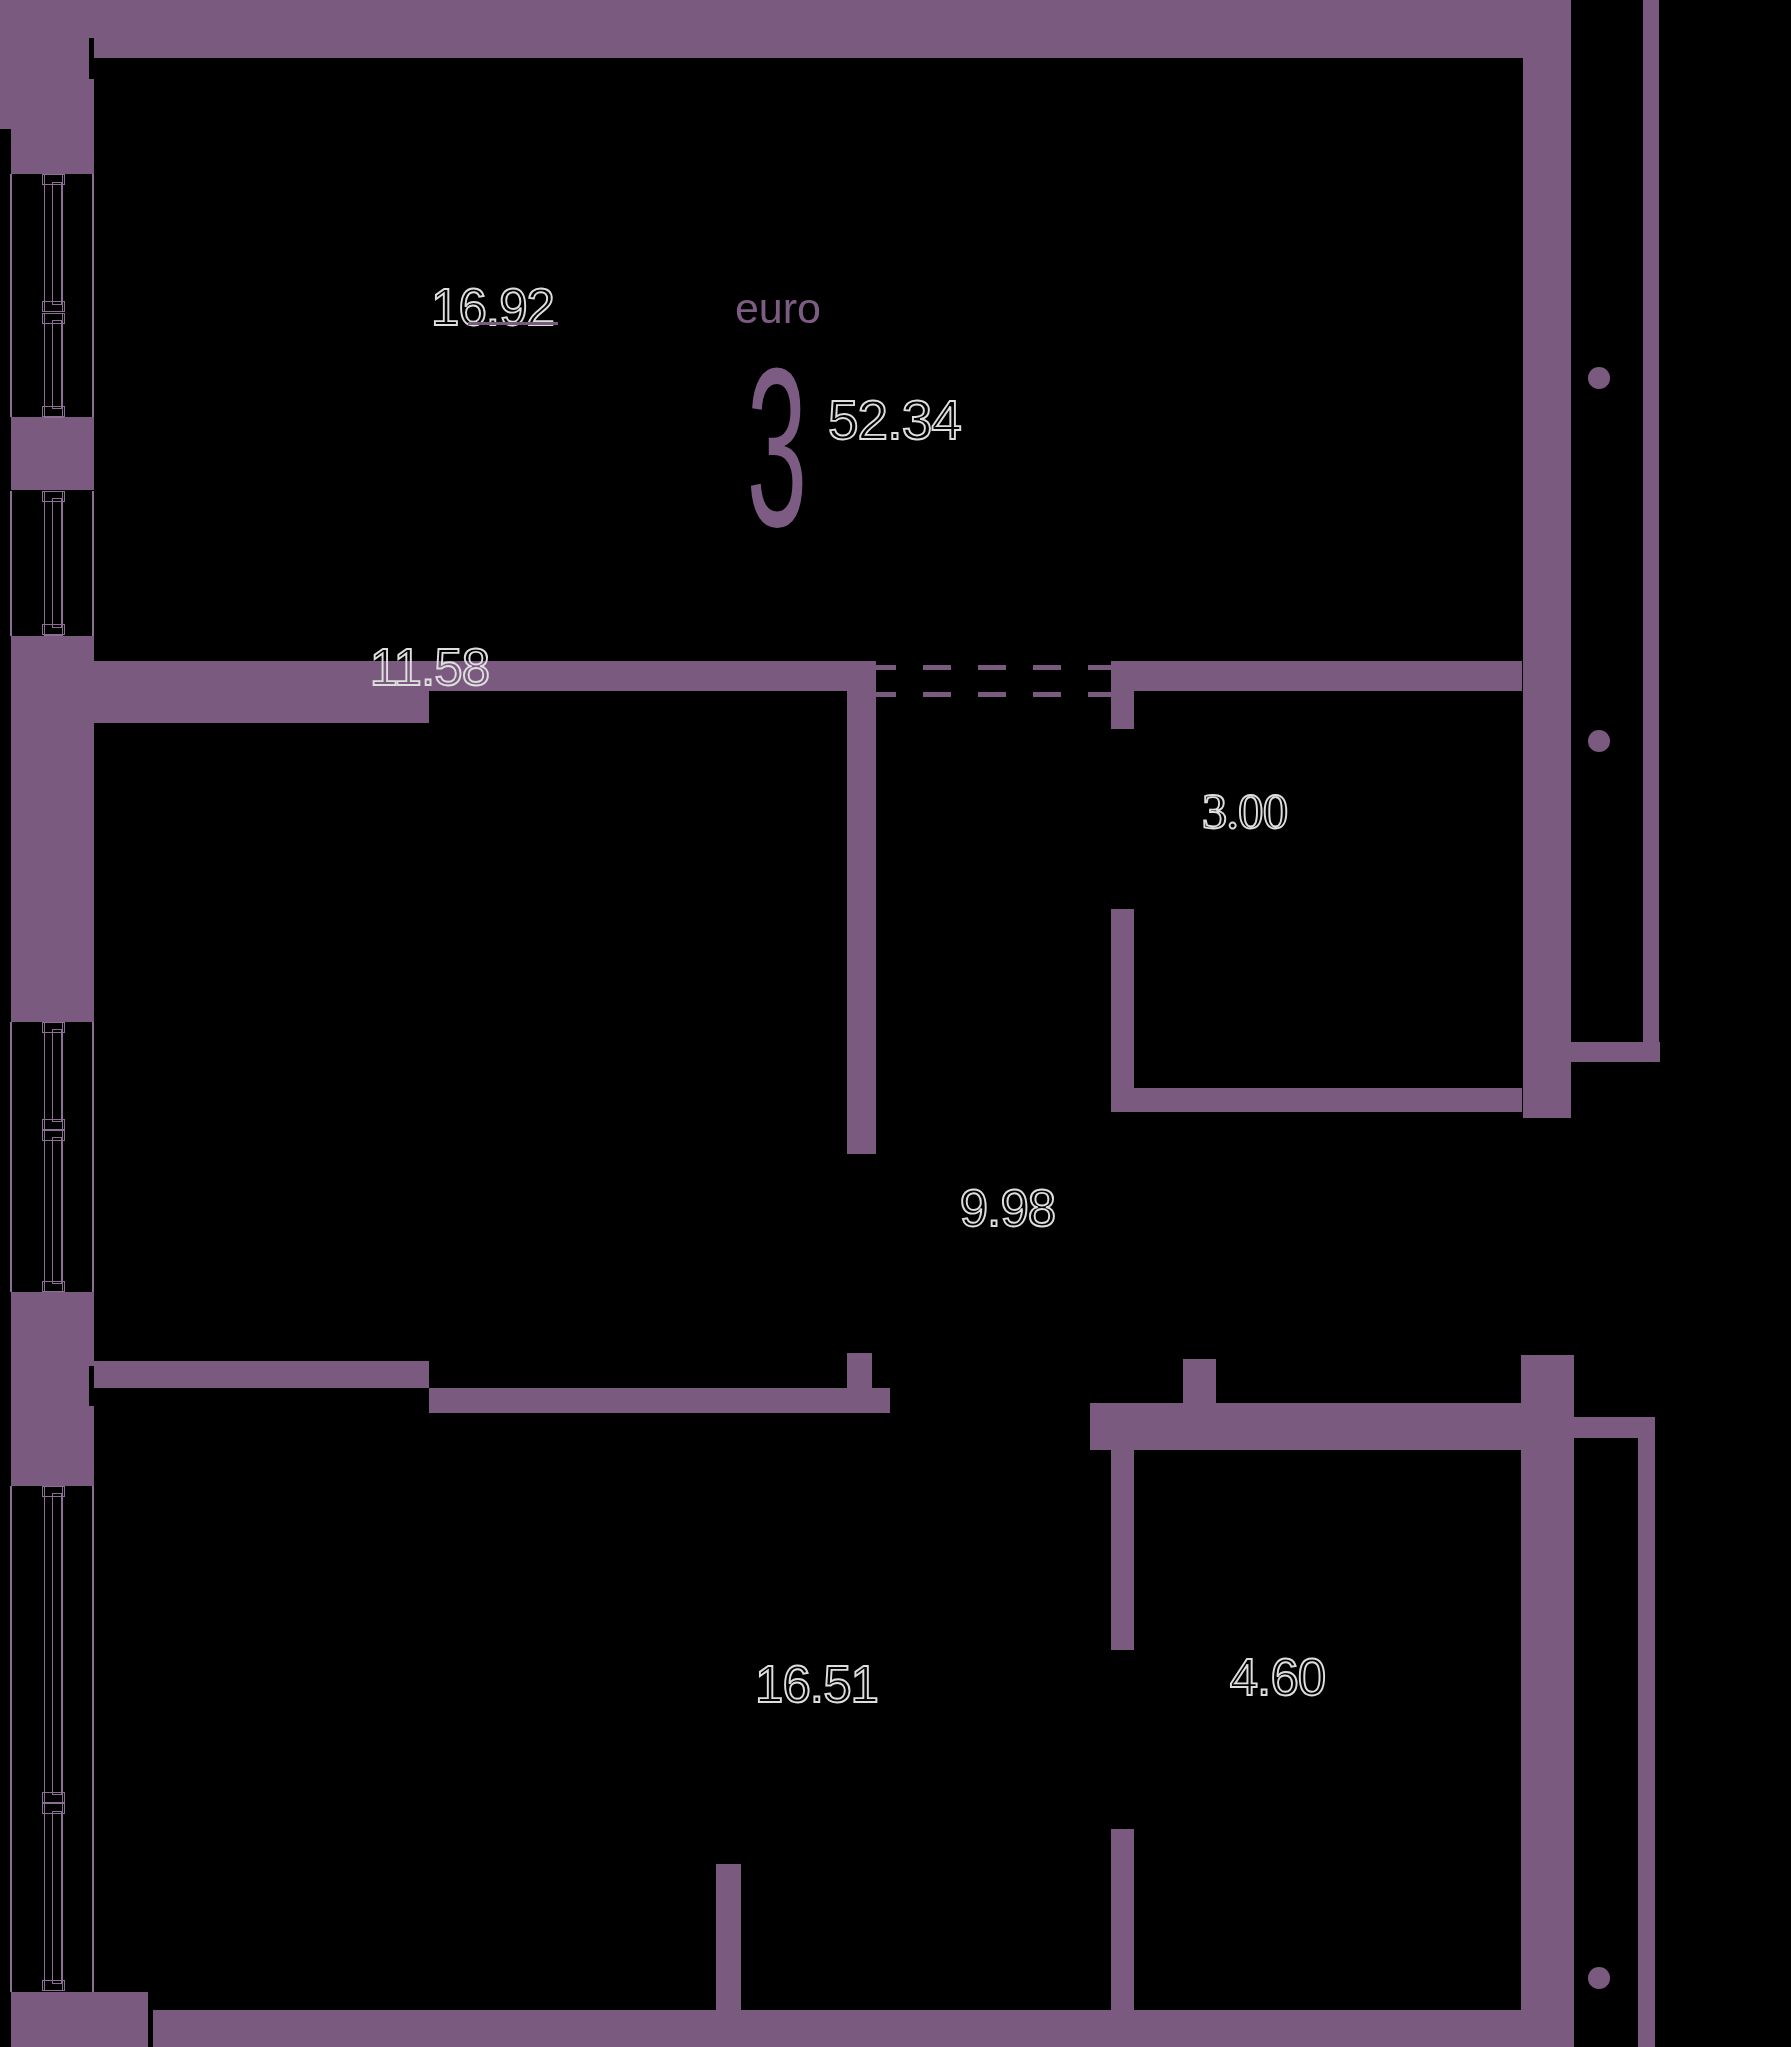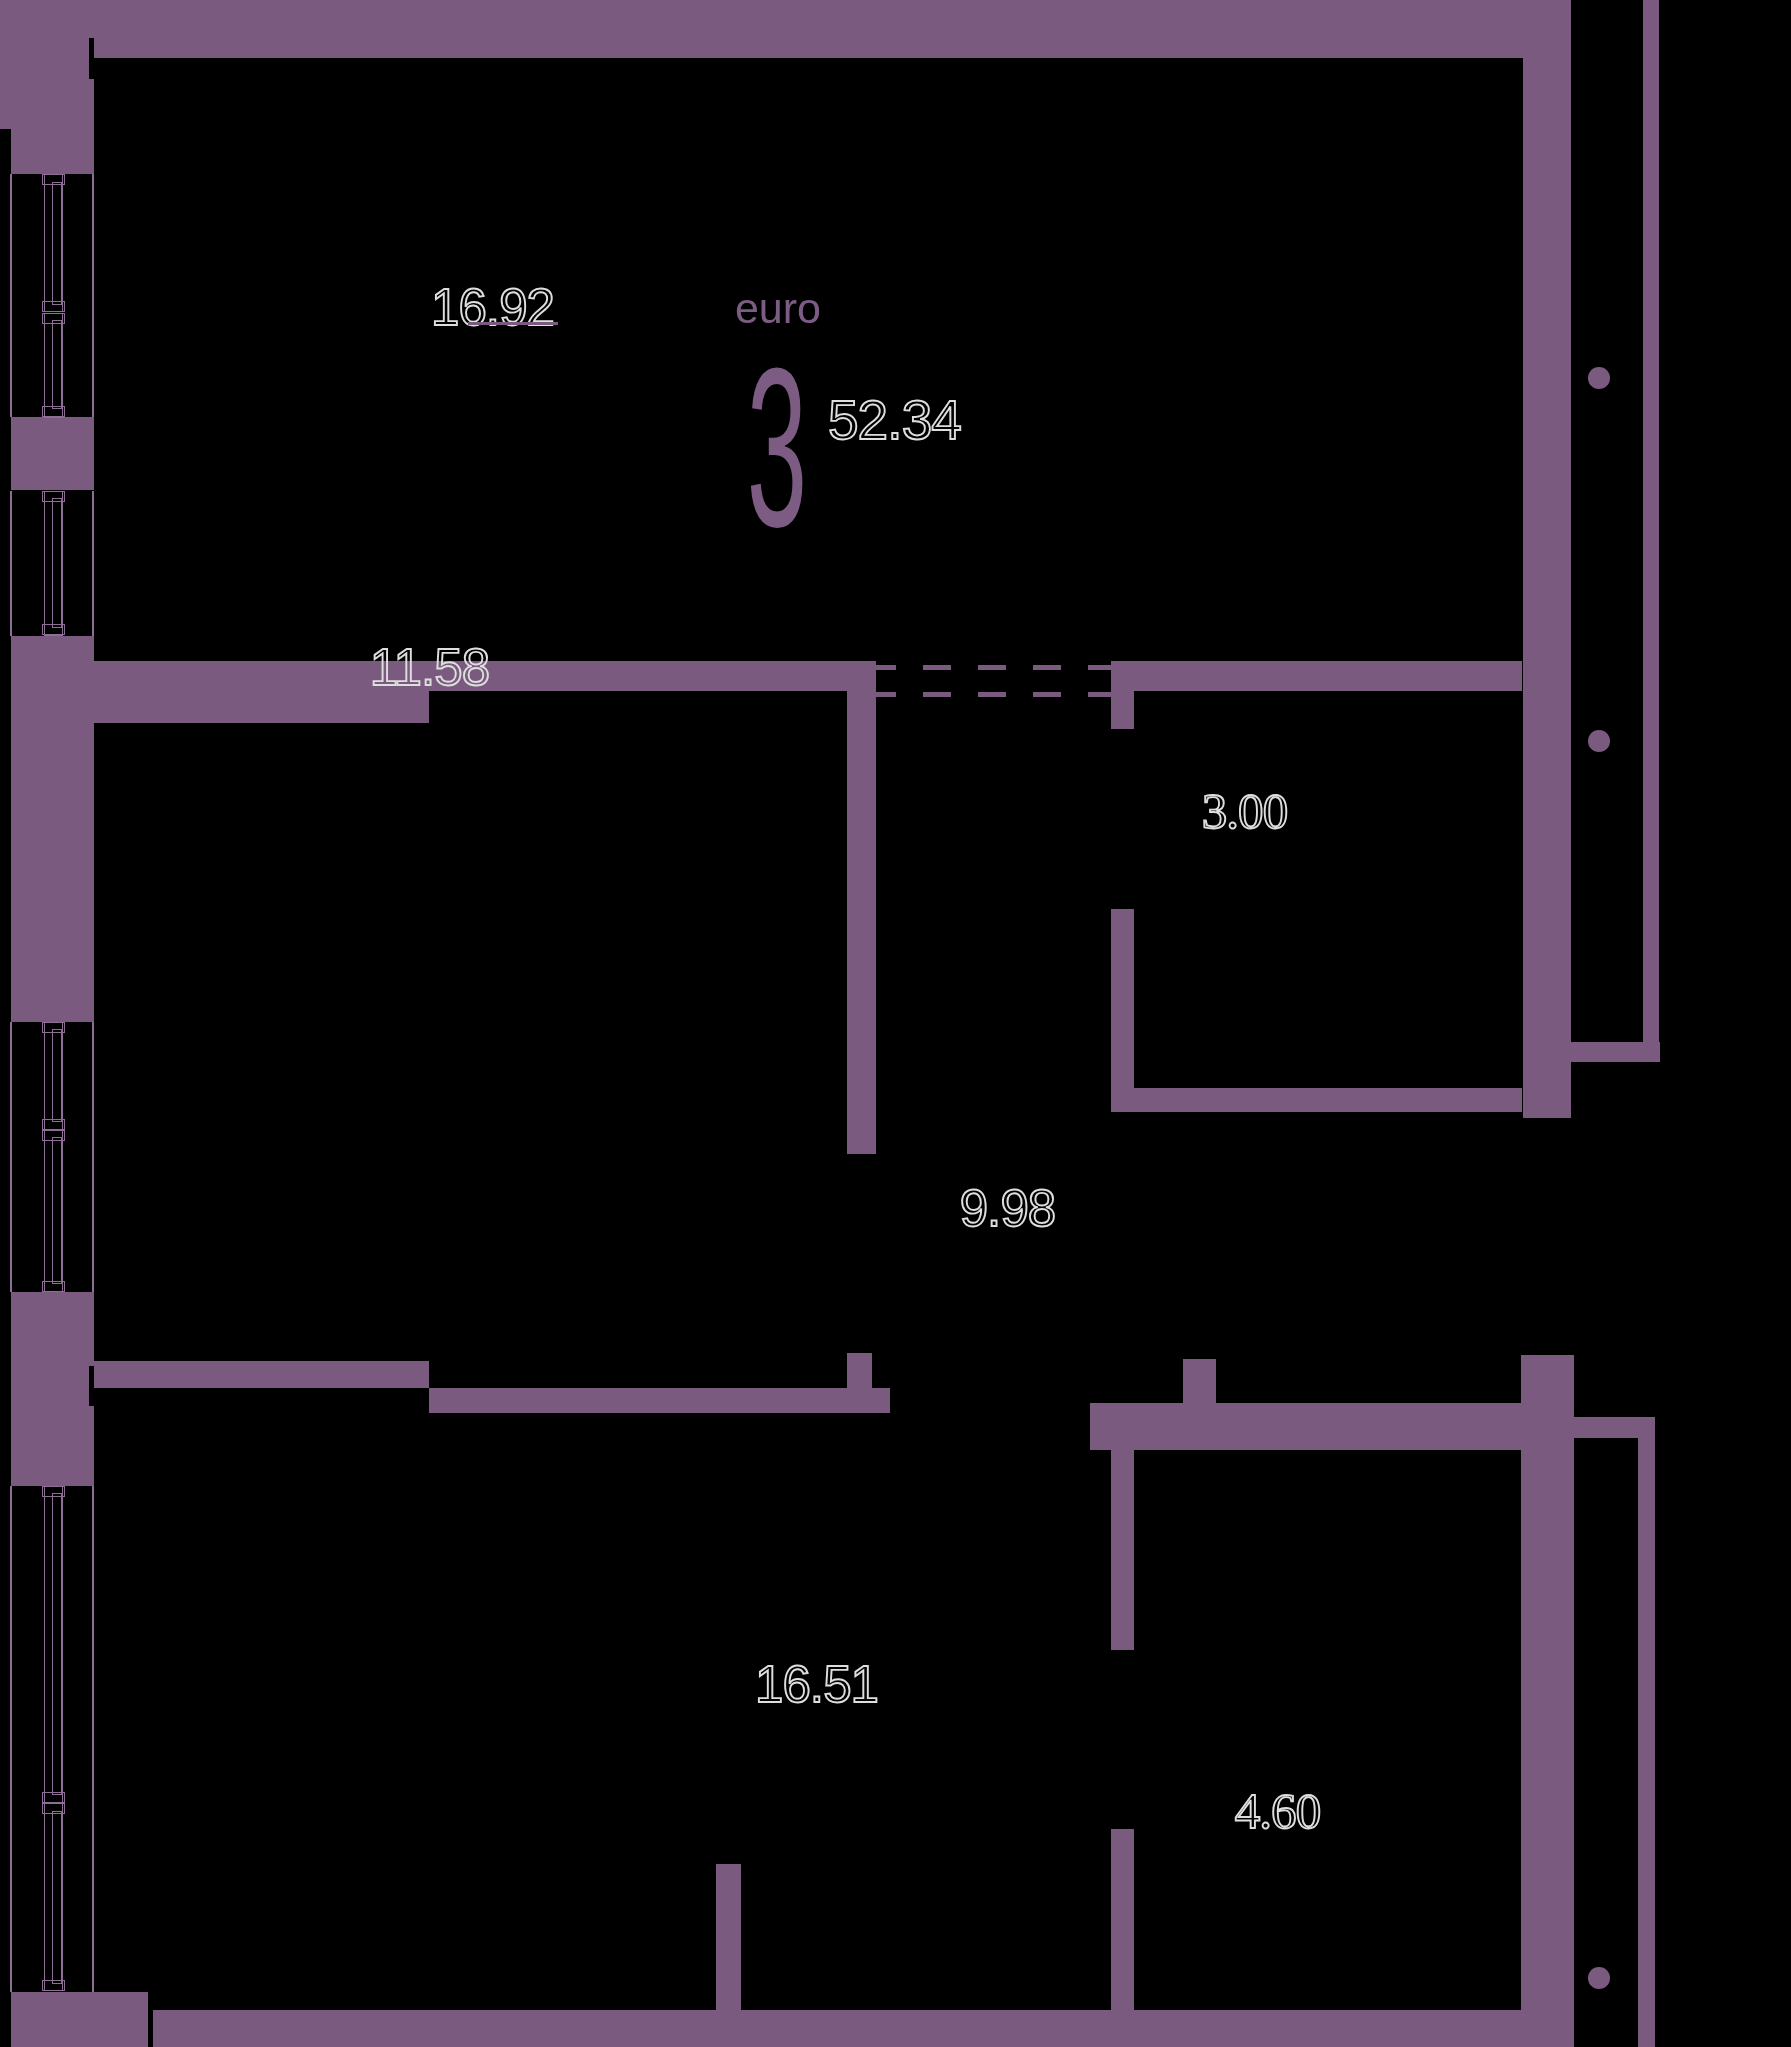--- a/index.html
+++ b/index.html
@@ -150,18 +150,18 @@
   </div>
   <div class="room-label" style="left:1127px;top:782px;font-family:Liberation Serif, serif;">
     <span>3.00</span>
   </div>
   <div class="room-label" style="left:890px;top:1179px;">
     <span>9.98</span>
   </div>
   <div class="room-label" style="left:699px;top:1655px;">
     <span>16.51</span>
   </div>
-  <div class="room-label" style="left:1160px;top:1782px;font-family:Liberation Serif, serif;">
+  <div class="room-label" style="left:1160px;top:1648px;">
     <span>4.60</span>
   </div>
 
 </div>
 
 
 </body></html>

